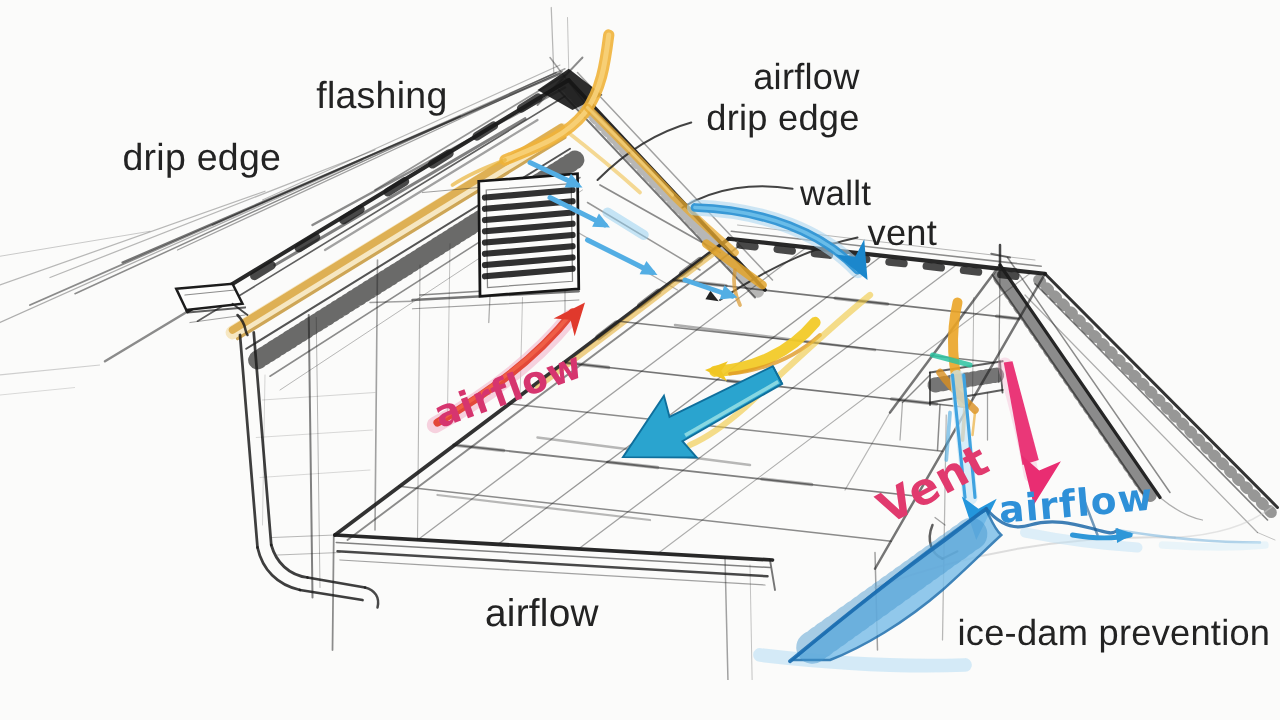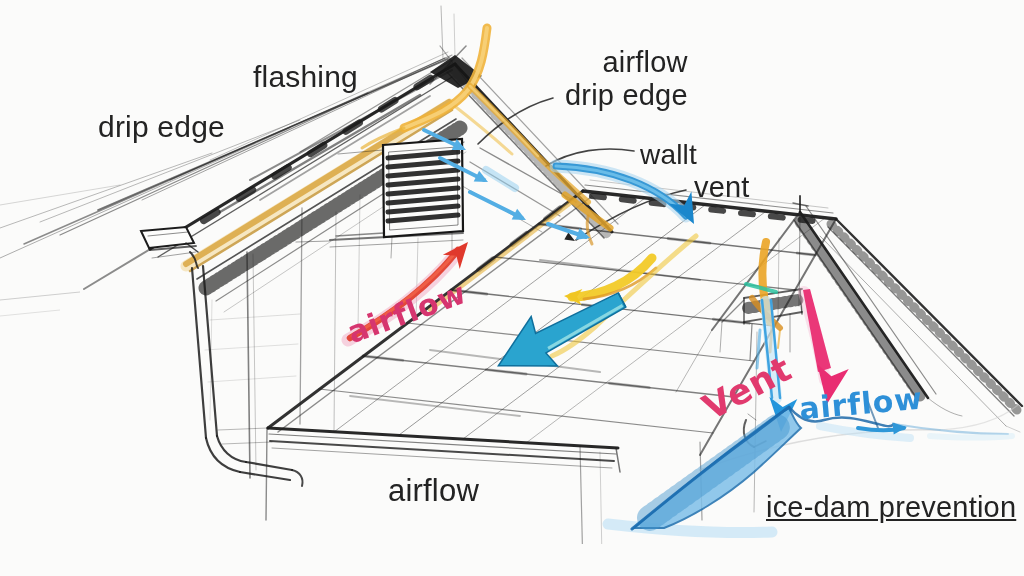--- a/index.html
+++ b/index.html
@@ -305,20 +305,20 @@
     <div>airflow</div>
     <div>drip edge</div>
   </div>
 
   <div class="label" style="left:640px;top:139px;font-size:28px;">wallt</div>
 
   <div class="label" style="left:694px;top:171px;font-size:29px;">vent</div>
 
   <div class="label" style="left:388px;top:473px;font-size:31px;">airflow</div>
 
-  <div class="label" style="left:766px;top:491px;font-size:29px;text-decoration:underline;">ice-dam prevention</div>
+  <div class="label" style="left:766px;top:491px;font-size:29px;">ice-dam prevention</div>
 
   <div class="label hand" style="left:345px;top:295px;font-size:30px;color:#d6356f;transform:rotate(-20deg);">airflow</div>
 
   <div class="label hand" style="left:700px;top:368px;font-size:35px;color:#e13a6e;transform:rotate(-28deg);">Vent</div>
 
   <div class="label hand" style="left:799px;top:386px;font-size:30px;color:#2e90d8;transform:rotate(-5deg);">airflow</div>
 </div>
 
 </body></html>

